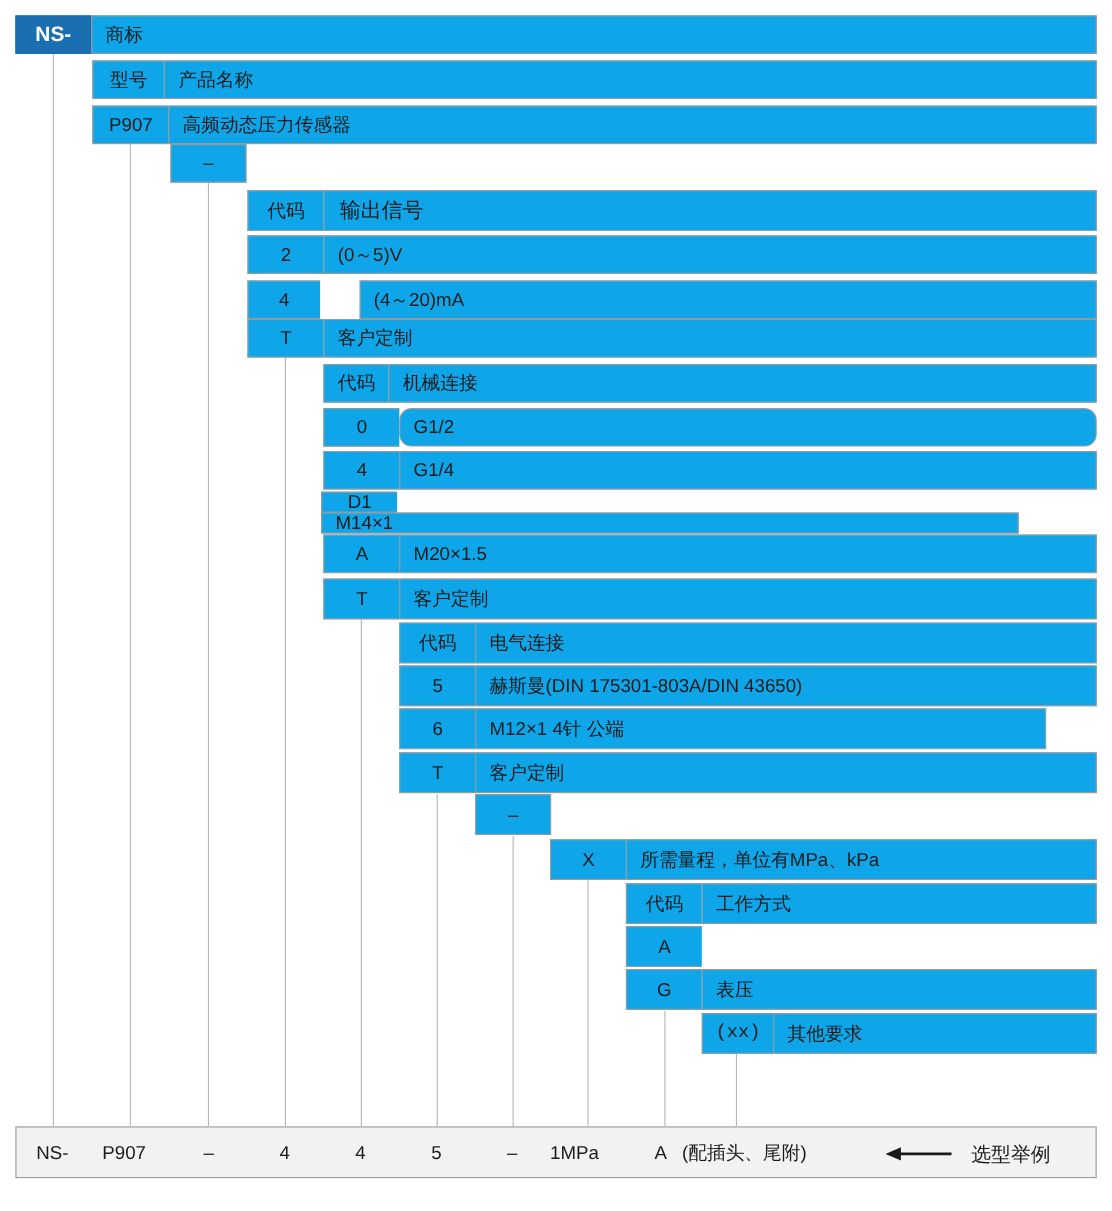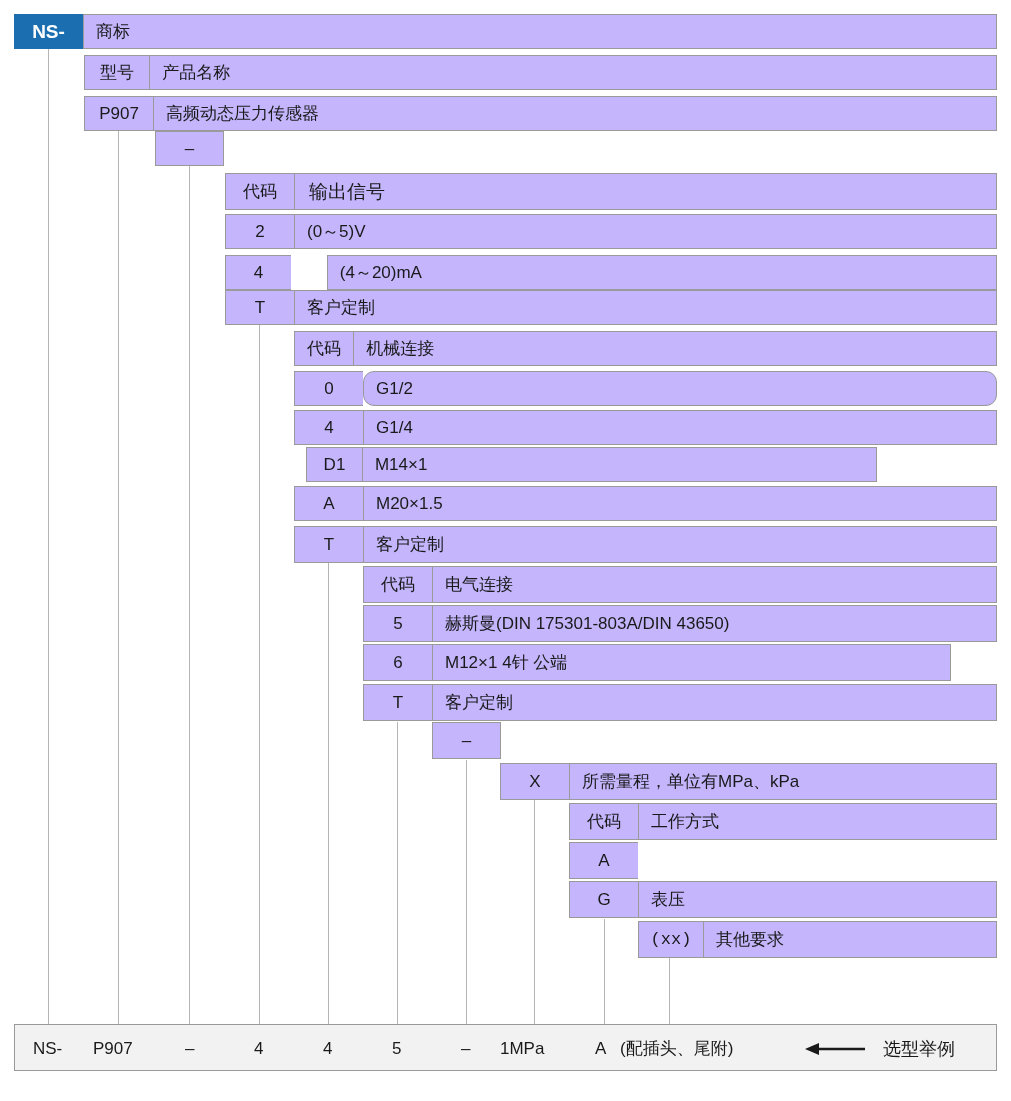--- a/index.html
+++ b/index.html
@@ -27,21 +27,21 @@
     box-sizing: border-box;
   }
   .cell {
     box-sizing: border-box;
     border: 1px solid #9a9a9a;
     border-right: none;
     display: flex;
     align-items: center;
     font-size: 17px;
     line-height: 1;
-    background: #c4b5fd;
+    background: #0ea5e9;
     white-space: nowrap;
   }
   .cell.last {
     border-right: 1px solid #9a9a9a;
   }
   .cell.code {
     justify-content: center;
   }
   .cell.text {
     padding-left: 12px;
@@ -162,21 +162,21 @@
     <div class="cell text last" style="width:750px;">机械连接</div>
   </div>
   <div class="row" style="left:294px; top:371px; width:703px; height:35px;">
     <div class="cell code" style="width:69px;">0</div>
     <div class="cell text last" style="width:634px;border-radius:11px;">G1/2</div>
   </div>
   <div class="row" style="left:294px; top:410px; width:703px; height:35px;">
     <div class="cell code" style="width:69px;">4</div>
     <div class="cell text last" style="width:634px;">G1/4</div>
   </div>
-  <div class="row" style="left:306px; top:447px; width:571px; height:35px;">
+  <div class="row" style="left:292px; top:447px; width:571px; height:35px;flex-direction:column;">
     <div class="cell code" style="width:69px;">D1</div>
     <div class="cell text last" style="width:634px;">M14×1</div>
   </div>
   <div class="row" style="left:294px; top:486px; width:703px; height:35px;">
     <div class="cell code" style="width:69px;">A</div>
     <div class="cell text last" style="width:634px;">M20×1.5</div>
   </div>
   <div class="row" style="left:294px; top:526px; width:703px; height:37px;">
     <div class="cell code" style="width:69px;">T</div>
     <div class="cell text last" style="width:634px;">客户定制</div>

